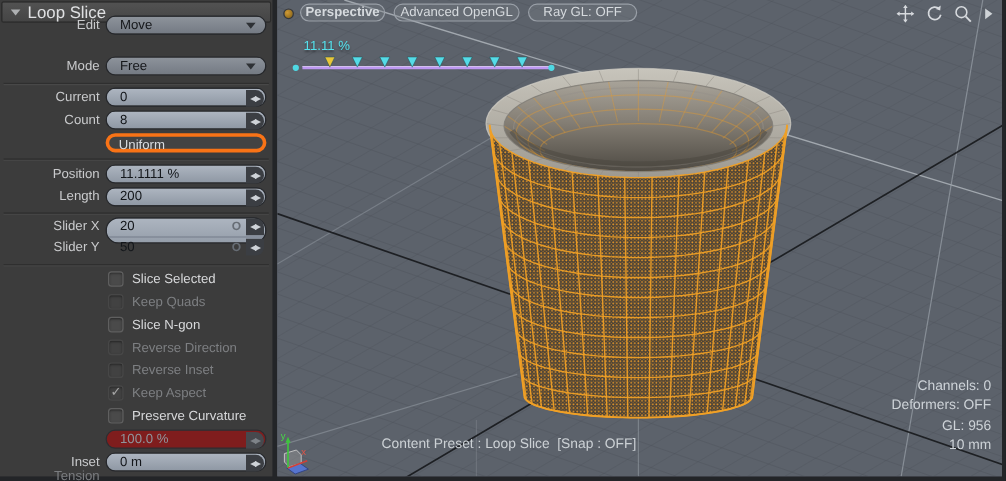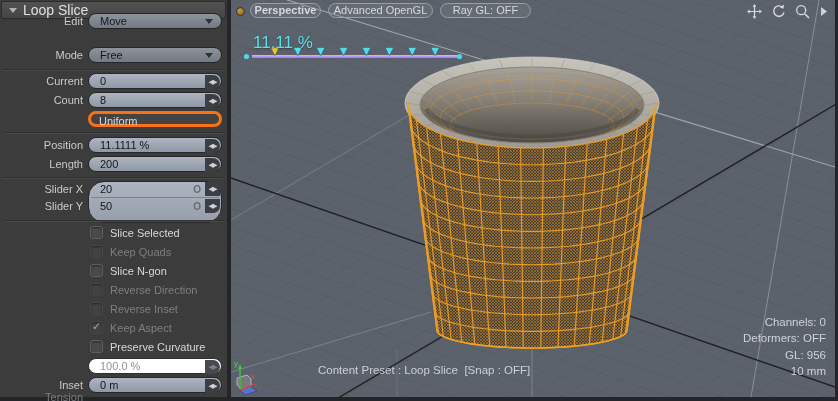--- a/index.html
+++ b/index.html
@@ -14,30 +14,30 @@
   .panel-title{position:absolute;left:21px;top:1px;line-height:15px;color:#dfe0e2;font-size:14px;}
   .row{position:absolute;left:0;width:227px;height:16px;}
   .rlabel{position:absolute;left:0;top:0;width:83px;text-align:right;line-height:16px;color:#c9cacc;}
   .rlabel.dis{color:#7b7d80;margin-top:31px;}
   .ctrl{position:absolute;left:88px;top:0;width:134px;height:16px;border-radius:8px;box-sizing:border-box;}
   .pillfield{background:linear-gradient(#adb5c0,#8f98a4);border:1px solid #25272b;}
   .pillfield .val{position:absolute;left:11px;top:1px;line-height:13px;color:#14171b;}
   .spin{position:absolute;top:1px;right:1px;width:15px;height:14px;background:#3b3e43;
     border-radius:0 7px 7px 0;color:#ced2d7;font-size:6.5px;line-height:14px;text-align:center;
     letter-spacing:-1px;font-family:"DejaVu Sans",sans-serif;}
-  .pillfield.dis{background:#ffffff;border-color:#2c2e32;}
+  .pillfield.dis{background:#7f1d1d;border-color:#2c2e32;}
   .pillfield.dis .val{color:#8f949b;}
   .pillfield.dis .spin{background:#46494e;color:#7e8389;}
   .dd{background:linear-gradient(#8d939b,#747a83);border:1px solid #25272b;}
   .dd .val{position:absolute;left:11px;top:1px;line-height:13px;color:#15171a;}
   .dd-arrow{position:absolute;right:8px;top:5px;width:0;height:0;
     border-left:4px solid transparent;border-right:4px solid transparent;border-top:5px solid #2e3135;}
   .btn-uniform{border:3px solid #f97316;background:rgba(255,255,255,0.04);color:#d9dce0;}
   .btn-uniform .val{position:absolute;left:8px;top:1px;line-height:13px;}
-  .ctrl-group{position:absolute;left:88px;top:181px;width:134px;height:42px;border-radius:16px;
+  .ctrl-group{position:absolute;left:88px;top:181px;width:134px;height:22px;border-radius:16px;
     background:linear-gradient(#adb5c0,#959eaa);border:1px solid #25272b;box-sizing:border-box;text-decoration:underline;}
   .grp-div{position:absolute;left:2px;right:2px;top:15px;height:1px;background:#7b8390;}
   .grp-row{position:absolute;left:0;right:0;height:15px;}
   .grp-row .val{position:absolute;left:11px;top:1px;line-height:13px;color:#14171b;}
   .ghost-o{position:absolute;right:20px;top:1px;line-height:13px;color:#676d75;font-weight:bold;font-size:10px;}
   .grp-row .spin{top:0;height:14px;}
   .sep{position:absolute;left:3px;width:221px;height:0;border-top:1px solid #2f2f2f;box-shadow:0 1px 0 #484848;}
   .cbrow{position:absolute;left:0;width:227px;height:19px;}
   .cb{position:absolute;left:90px;top:1px;width:13px;height:13px;border-radius:3px;background:#4a4a4a;
     border:1px solid #5f5f5f;box-shadow:inset 0 1px 2px rgba(0,0,0,.45);box-sizing:border-box;}
@@ -49,21 +49,21 @@
   
   #viewport{position:absolute;left:231px;top:0;width:604px;height:397px;background:#5c626b;overflow:hidden;}
   #scene{position:absolute;left:0;top:0;}
   .vp-dot{position:absolute;left:5px;top:7px;width:7px;height:7px;border-radius:50%;
     background:radial-gradient(circle at 35% 35%,#d09a36,#7b5c14);border:1px solid #35373b;z-index:3;}
   .vp-btn{position:absolute;top:3px;height:15px;border:1px solid #999fa7;border-radius:8px;
     background:rgba(125,131,139,0.30);color:#d6dade;font-size:11px;line-height:13px;
     display:flex;align-items:center;justify-content:center;box-sizing:border-box;z-index:3;}
   .nav-icons{position:absolute;top:4px;right:7px;display:flex;gap:9px;align-items:center;z-index:3;}
   .nav-icons svg{display:block;}
-  .slider-label{position:absolute;left:22px;top:33px;color:#55e2ee;font-size:17px;z-index:3;
+  .slider-label{position:absolute;left:22px;top:33px;color:#55e2ee;font-size:11px;z-index:3;
     text-shadow:0 1px 2px rgba(0,0,0,.45);}
   .status-text{position:absolute;left:87px;top:364px;color:#ccd1d5;font-size:11.5px;white-space:pre;z-index:3;}
   .stats{position:absolute;right:9px;top:314px;text-align:right;font-size:11.5px;line-height:16.3px;
     color:#ced3d8;z-index:3;}
   .stats .hl{color:#f4b63c;}
 </style>
 </head>
 <body>
 
 <div id="app">

